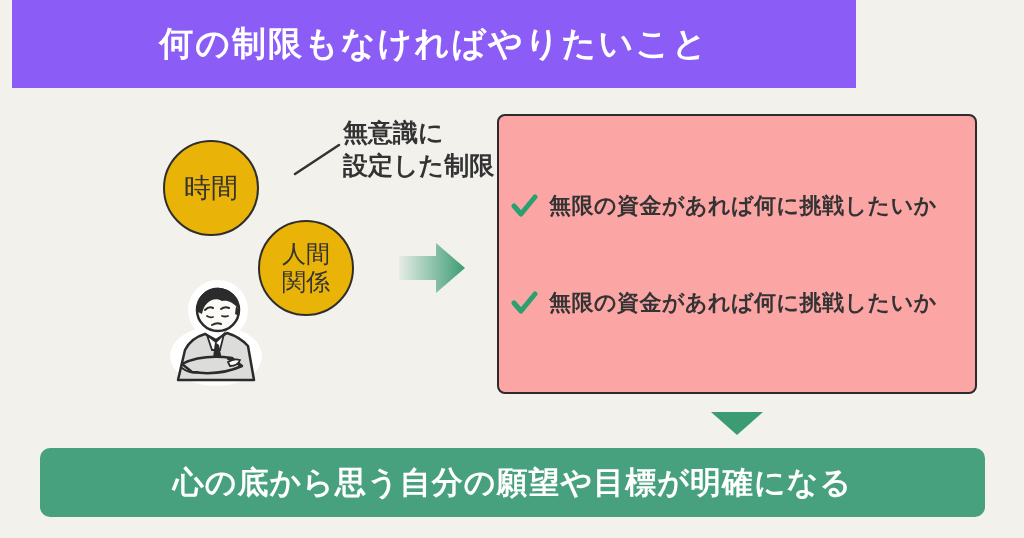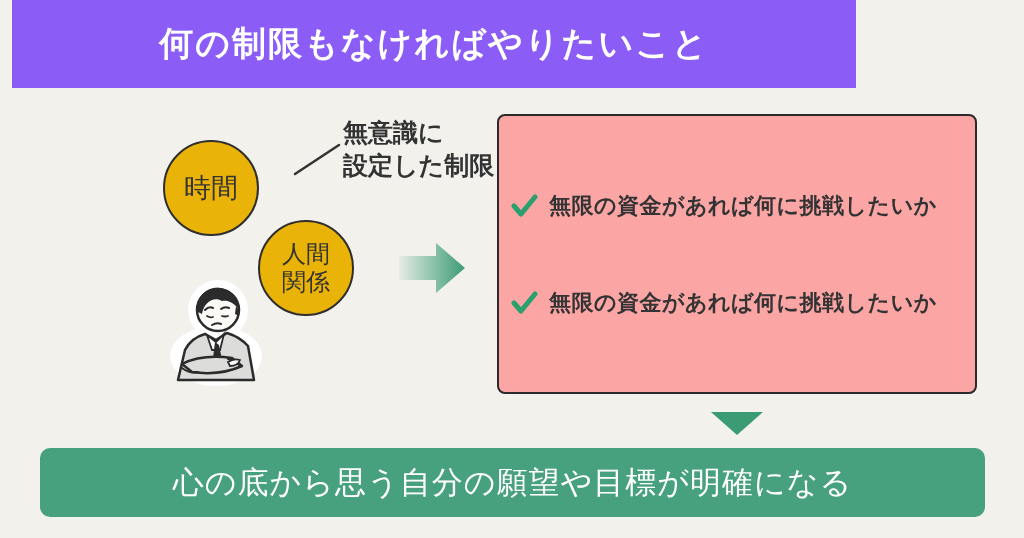--- a/index.html
+++ b/index.html
@@ -63,21 +63,21 @@
     border-right:26px solid transparent;
     border-top:23px solid #3b9c73;
   }
   
   .banner{
     position:absolute;left:40px;top:448px;width:945px;height:69px;
     background:#48a17e;border-radius:10px;
     display:flex;align-items:center;justify-content:center;
   }
   .banner-text{
-    color:#ffffff;font-size:31px;font-weight:normal;letter-spacing:1px;
+    color:#ffffff;font-size:31px;font-weight:bold;letter-spacing:1px;
     white-space:nowrap;
   }
   
   .person{position:absolute;left:158px;top:276px;}
 </style>
 </head>
 <body>
 
 <div class="stage">
 

